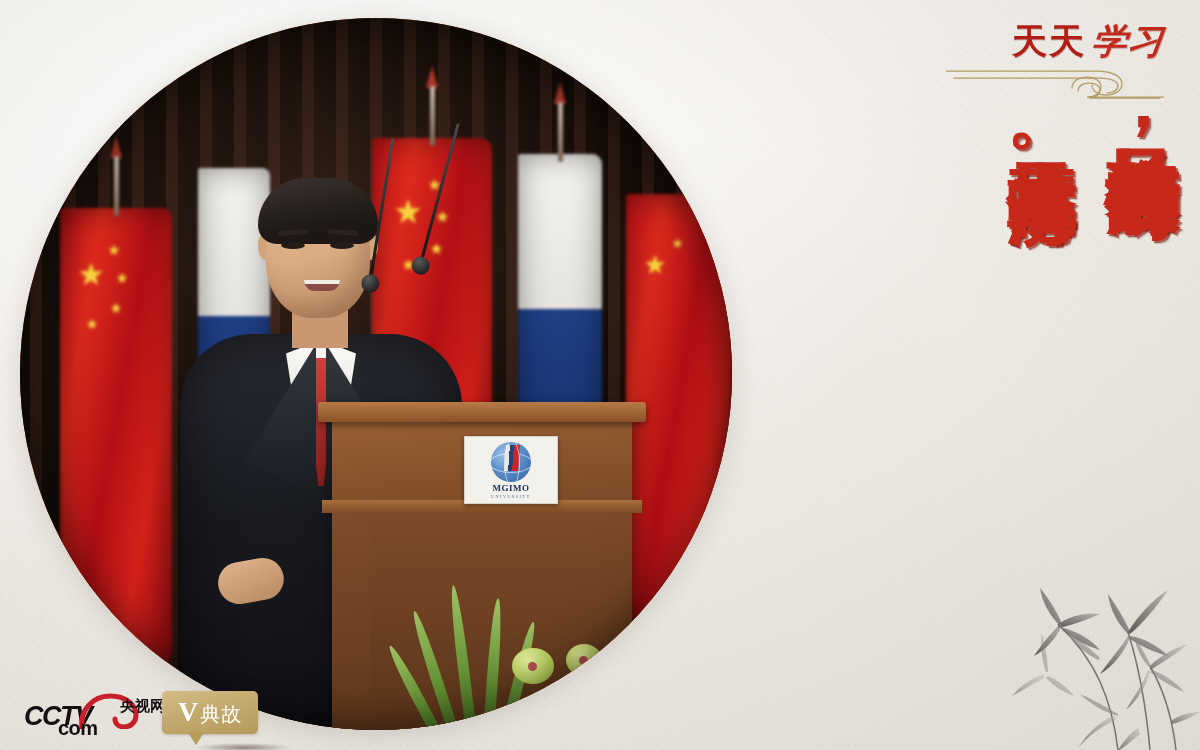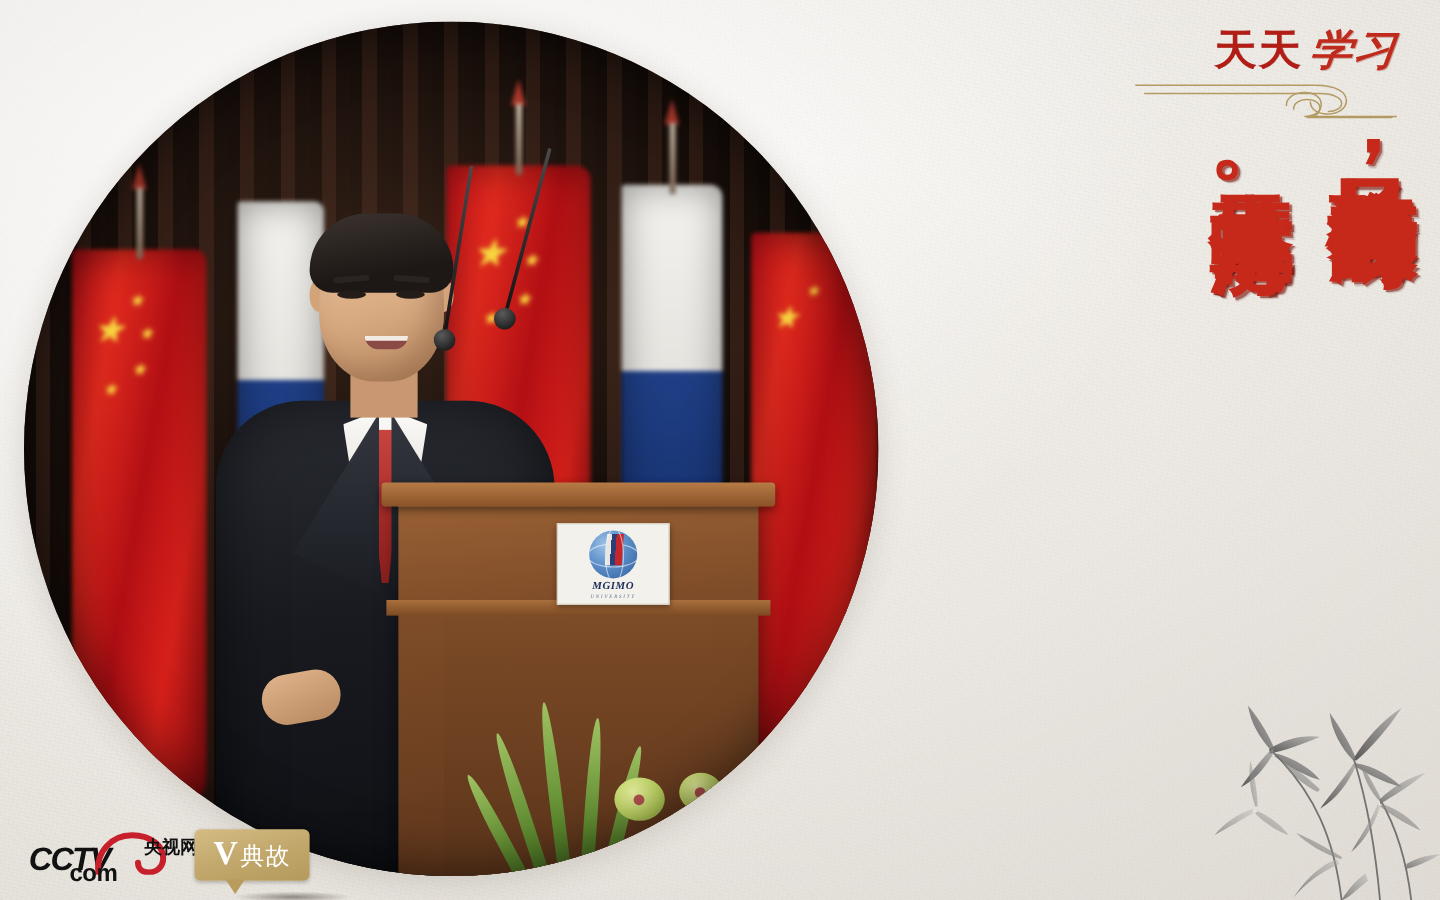--- a/index.html
+++ b/index.html
@@ -28,21 +28,21 @@
   .paper-vignette{
     position:absolute;inset:0;pointer-events:none;
     background:radial-gradient(ellipse 75% 70% at 50% 45%, rgba(255,255,255,0) 40%, rgba(160,150,135,.13) 100%);
   }
   
   .photo-circle{
     position:absolute;left:20px;top:18px;width:712px;height:712px;
     border-radius:50%;overflow:hidden;
     box-shadow:0 4px 26px rgba(60,50,40,.16);
   }
-  .photo-stage{position:absolute;inset:0;background:#a3a3a3;font-style:italic;}
+  .photo-stage{position:absolute;inset:0;background:#f97316;}
   
   .curtain{
     position:absolute;inset:0;
     background:
       repeating-linear-gradient(90deg,
         rgba(0,0,0,.52) 0 10px,
         rgba(90,52,38,.10) 10px 22px,
         rgba(0,0,0,.46) 22px 34px),
       linear-gradient(180deg,#1d110c 0%,#2b1a12 38%,#1a0f0a 100%);
   }

